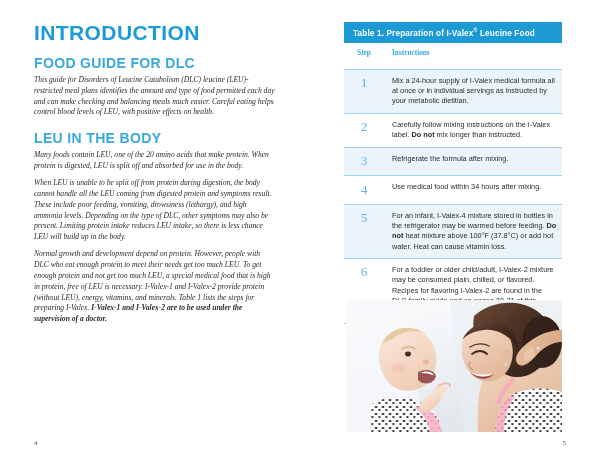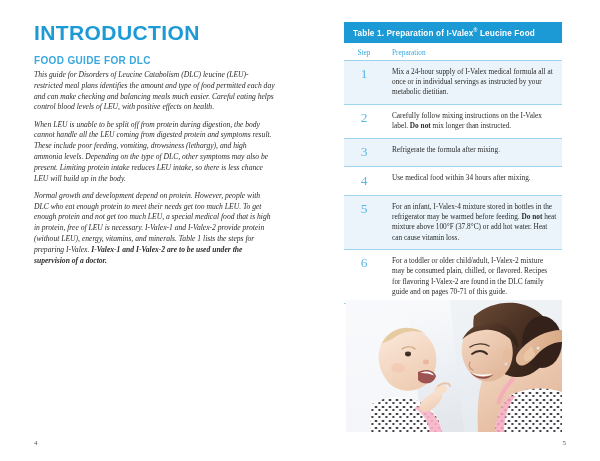--- a/index.html
+++ b/index.html
@@ -32,21 +32,21 @@
     font-size: 21px;
     font-weight: bold;
     letter-spacing: 0.4px;
     color: #1b9ad6;
     line-height: 1.05;
     margin-bottom: 11px;
   }
 
   .section-heading {
     font-family: "Liberation Sans", sans-serif;
-    font-size: 10px;
+    font-size: 14px;
     font-weight: bold;
     letter-spacing: 0.35px;
     color: #3aa8dd;
     margin-bottom: 4px;
   }
 
   .section-heading.second { margin-top: 12px; }
 
   .body-para {
     font-family: "Liberation Serif", serif;
@@ -96,44 +96,44 @@
     text-align: left;
   }
   #table-caption-bar sup {
     font-size: 5.2px;
     vertical-align: super;
   }
 
   .col-head {
     font-family: "Liberation Serif", serif;
     font-size: 7.3px;
-    font-weight: normal;
+    font-weight: bold;
     color: #3aa8dd;
-    padding: 5px 0 3px 0;
+    padding: 5px 0 12px 0;
     border-bottom: 1.1px solid #9dd3ec;
     text-align: left;
   }
   .col-head.step-head { width: 40px; text-align: center; padding-left: 0; }
   .col-head.instr-head { padding-left: 8px; }
 
   .step-cell {
     width: 40px;
     text-align: center;
     vertical-align: top;
     font-family: "Liberation Serif", serif;
     font-size: 13.5px;
     font-weight: normal;
     color: #5bb8e4;
     padding: 5.5px 0 6px 0;
     border-bottom: 1.1px solid #9dd3ec;
   }
 
   .instr-cell {
     vertical-align: top;
-    font-family: Liberation Serif, serif;
+    font-family: Liberation Sans, sans-serif;
     font-size: 7.3px;
     line-height: 1.42;
     color: #2b2b2b;
     padding: 6px 5px 6px 8px;
     border-bottom: 1.1px solid #9dd3ec;
   }
   .instr-cell b { font-weight: bold; }
 
   tr.shaded .step-cell,
   tr.shaded .instr-cell { background: #eaf4fa; }
@@ -158,37 +158,39 @@
 <div id="spread">
 
   <div id="left-page">
 
     <div class="page-title">INTRODUCTION</div>
 
     <div class="section-heading">FOOD GUIDE FOR DLC</div>
 
     <p class="body-para">This guide for Disorders of Leucine Catabolism (DLC) leucine (LEU)-restricted meal plans identifies the amount and type of food permitted each day and can make checking and balancing meals much easier. Careful eating helps control blood levels of LEU, with positive effects on health.</p>
 
-
+    <div class="section-heading second">LEU IN THE BODY</div>
+
+    <p class="body-para">Many foods contain LEU, one of the 20 amino acids that make protein. When protein is digested, LEU is split off and absorbed for use in the body.</p>
 
     <p class="body-para">When LEU is unable to be split off from protein during digestion, the body cannot handle all the LEU coming from digested protein and symptoms result. These include poor feeding, vomiting, drowsiness (lethargy), and high ammonia levels. Depending on the type of DLC, other symptoms may also be present. Limiting protein intake reduces LEU intake, so there is less chance LEU will build up in the body.</p>
 
     <p class="body-para"><span>Normal growth and development depend on protein. However, people with DLC who eat enough protein to meet their needs get too much LEU. To get enough protein and not get too much LEU, a special medical food that is high in protein, free of LEU is necessary. I-Valex-1 and I-Valex-2 provide protein (without LEU), energy, vitamins, and minerals. Table 1 lists the steps for preparing I-Valex.</span> <b>I-Valex-1 and I-Valex-2 are to be used under the supervision of a doctor.</b></p>
 
     <div class="page-number" id="page-number-left">4</div>
   </div>
 
   <div id="right-page">
 
     <table id="instruction-table">
       <caption id="table-caption-bar"><span>Table 1. Preparation of I-Valex</span><sup>®</sup><span> Leucine Food</span></caption>
       <thead>
         <tr>
           <th class="col-head step-head">Step</th>
-          <th class="col-head instr-head">Preparation</th>
+          <th class="col-head instr-head">Instructions</th>
         </tr>
       </thead>
       <tbody>
         <tr class="shaded">
           <td class="step-cell">1</td>
           <td class="instr-cell">Mix a 24-hour supply of I-Valex medical formula all at once or in individual servings as instructed by your metabolic dietitian.</td>
         </tr>
         <tr class="plain">
           <td class="step-cell">2</td>
           <td class="instr-cell"><span>Carefully follow mixing instructions on the I-Valex label. </span><b>Do not</b><span> mix longer than instructed.</span></td>

